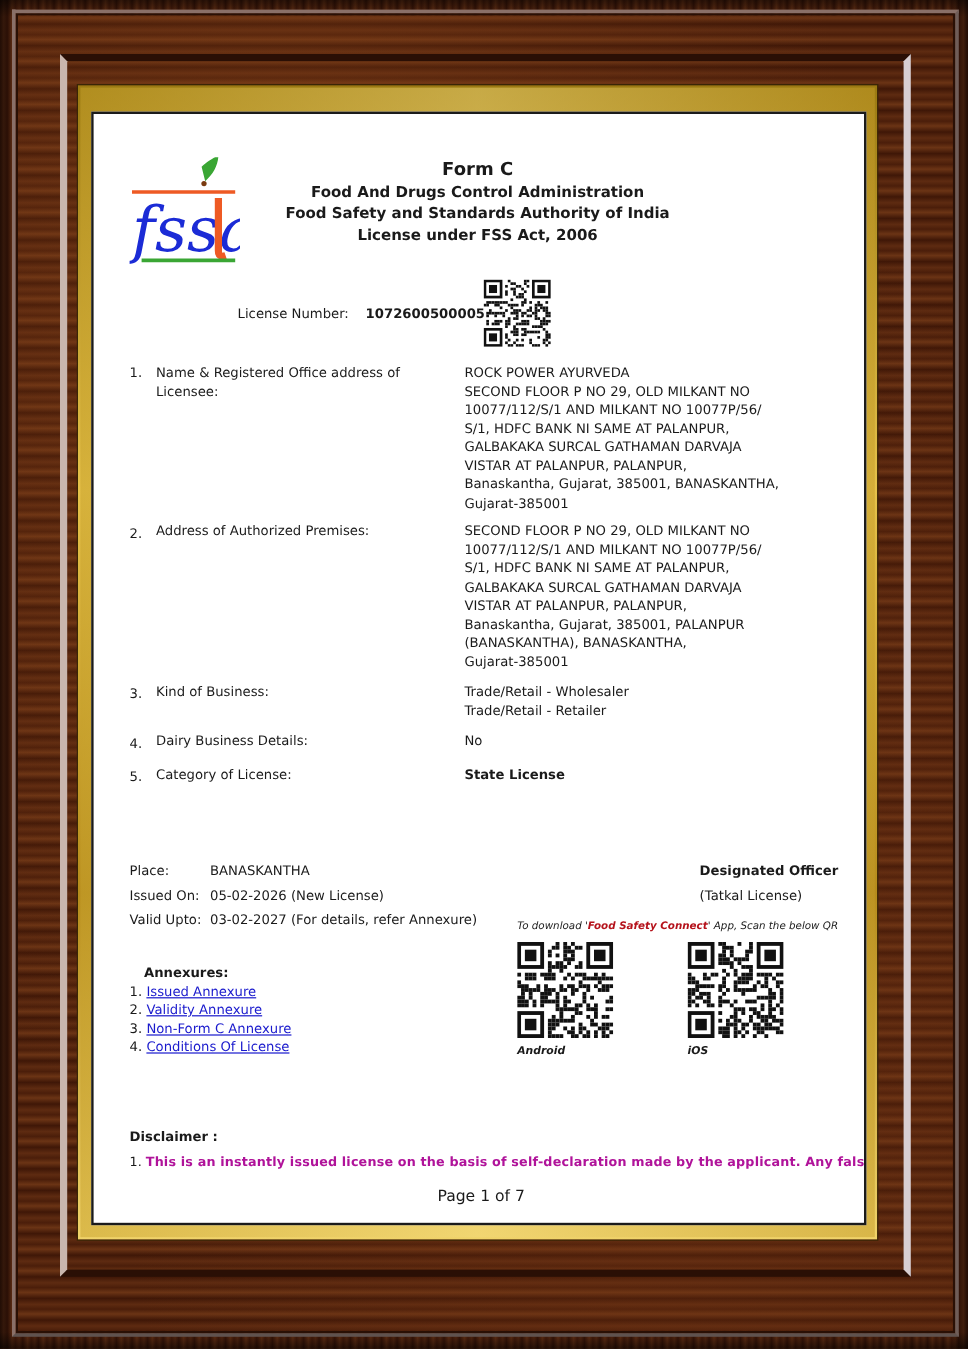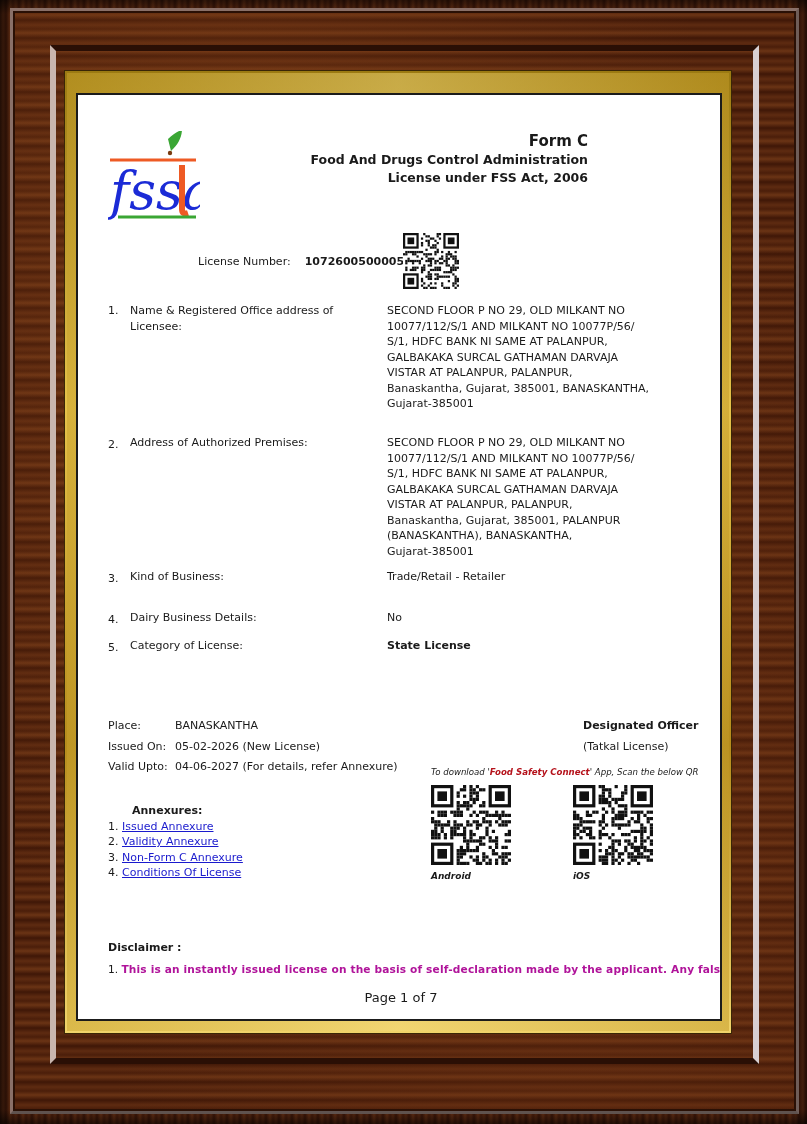--- a/index.html
+++ b/index.html
@@ -50,21 +50,21 @@
   .page {
     position: absolute; left: 76px; top: 93px; width: 646px; height: 928px;
     background: #ffffff;
     border: 2px solid #1b1b1b;
     overflow: hidden;
   }
 
   
   .logo-fssai { position: absolute; left: 30px; top: 36px; width: 92px; height: 90px; }
   .logo-fdca { position: absolute; left: 540px; top: 42px; width: 56px; height: 80px; }
-  .header-text { position: absolute; left: 130px; top: 36px; width: 380px; text-align: right; font-weight: bold; }
+  .header-text { position: absolute; left: 130px; top: 36px; width: 380px; text-align: center; font-weight: bold; }
   .header-text .l1 { font-size: 15px; line-height: 20px; }
   .header-text .l2 { font-size: 15px; line-height: 20px; }
   .header-text .l3, .header-text .l4, .header-text .l5 { font-size: 12.5px; line-height: 18px; }
 
   .license-row { position: absolute; left: 120px; top: 160px; font-size: 11px; display: flex; align-items: flex-end; }
   .license-row .lbl { margin-right: 14px; }
   .license-row .num { font-weight: bold; }
   .qr-license { position: absolute; left: 325px; top: 138px; width: 56px; height: 56px; }
 
   
@@ -76,21 +76,21 @@
 
   .granted { position: absolute; left: 30px; top: 571px; width: 560px; font-size: 8.6px; line-height: 13px; }
 
   .issue-block { position: absolute; left: 30px; top: 621px; font-size: 11px; line-height: 20.5px; }
   .issue-block .row { display: flex; align-items: flex-end; }
   .issue-block .k { width: 67px; }
   .designated { position: absolute; left: 505px; top: 621px; font-size: 11px; line-height: 20.5px; }
   .designated .t { font-weight: bold; }
 
   .annex { position: absolute; left: 30px; top: 708px; font-size: 11px; line-height: 15.5px; }
-  .annex .title { font-weight: bold; margin-left: 24px; }
+  .annex .title { font-weight: bold; margin-left: 12px; }
   .annex a { color: #1a1acd; text-decoration: underline; }
 
   .app-qr { position: absolute; left: 353px; top: 672px; width: 270px; font-size: 8.6px; font-style: italic; }
   .app-qr .note { white-space: nowrap; }
   .app-qr .note .brand { color: #b5121b; font-weight: bold; }
   .qr-android { position: absolute; left: 0px; top: 18px; width: 80px; height: 80px; }
   .qr-ios { position: absolute; left: 142px; top: 18px; width: 80px; height: 80px; }
   .qr-cap { position: absolute; top: 104px; font-weight: bold; font-size: 9px; width: 80px; text-align: left; }
   .qr-cap.android { left: 0; }
   .qr-cap.ios { left: 142px; }
@@ -121,20 +121,21 @@
       <line x1="2" y1="29" x2="88" y2="29" stroke="#ee5a24" stroke-width="3"></line>
       <text x="2" y="78" font-family="DejaVu Serif, serif" font-style="italic" font-size="52" fill="#1b2bd6">fssa</text>
       <path d="M74 34 L 74 78 Q 74 84, 80 82" stroke="#ee5a24" stroke-width="6" fill="none"></path>
       <line x1="10" y1="86" x2="88" y2="86" stroke="#3aa634" stroke-width="3"></line>
     </svg>
   </div>
 
   <div class="header-text">
     <div class="l1">Form C</div>
     <div class="l3">Food And Drugs Control Administration</div>
+    <div class="l4">Food Safety and Standards Authority of India</div>
     <div class="l5">License under FSS Act, 2006</div>
   </div>
 
 
   <div class="license-row">
     <span class="lbl">License Number:</span>
     <span class="num">10726005000050</span>
   </div>
   <div class="qr-license">
     <svg class="qr" width="56" height="56" viewBox="0 0 25 25">
@@ -327,20 +328,21 @@
         <rect x="19" y="24" width="1" height="1" fill="#111"></rect>
         <rect x="20" y="24" width="1" height="1" fill="#111"></rect>
         <rect x="23" y="24" width="1" height="1" fill="#111"></rect>
       </svg>
   </div>
 
   <div class="item" style="top:208px;">
     <span class="no">1.</span>
     <span class="label">Name &amp; Registered Office address of Licensee:</span>
     <div class="value">
+      <div>ROCK POWER AYURVEDA</div>
       <div>SECOND FLOOR P NO 29, OLD MILKANT NO</div>
       <div>10077/112/S/1 AND MILKANT NO 10077P/56/</div>
       <div>S/1, HDFC BANK NI SAME AT PALANPUR,</div>
       <div>GALBAKAKA SURCAL GATHAMAN DARVAJA</div>
       <div>VISTAR AT PALANPUR, PALANPUR,</div>
       <div>Banaskantha, Gujarat, 385001, BANASKANTHA,</div>
       <div>Gujarat-385001</div>
     </div>
   </div>
 
@@ -356,20 +358,21 @@
       <div>Banaskantha, Gujarat, 385001, PALANPUR</div>
       <div>(BANASKANTHA), BANASKANTHA,</div>
       <div>Gujarat-385001</div>
     </div>
   </div>
 
   <div class="item" style="top:474px;">
     <span class="no" style="top:2px;">3.</span>
     <span class="label">Kind of Business:</span>
     <div class="value">
+      <div>Trade/Retail - Wholesaler</div>
       <div>Trade/Retail - Retailer</div>
     </div>
   </div>
 
   <div class="item" style="top:515px;">
     <span class="no" style="top:2px;">4.</span>
     <span class="label">Dairy Business Details:</span>
     <div class="value">
       <div>No</div>
     </div>
@@ -388,21 +391,21 @@
     <div class="row">
       <span class="k">Place:</span>
       <span>BANASKANTHA</span>
     </div>
     <div class="row">
       <span class="k">Issued On:</span>
       <span>05-02-2026 (New License)</span>
     </div>
     <div class="row">
       <span class="k">Valid Upto:</span>
-      <span>04-06-2027 (For details, refer Annexure)</span>
+      <span>03-02-2027 (For details, refer Annexure)</span>
     </div>
   </div>
 
   <div class="designated">
     <div class="t">Designated Officer</div>
     <div>(Tatkal License)</div>
   </div>
 
   <div class="annex">
     <div class="title">Annexures:</div>

